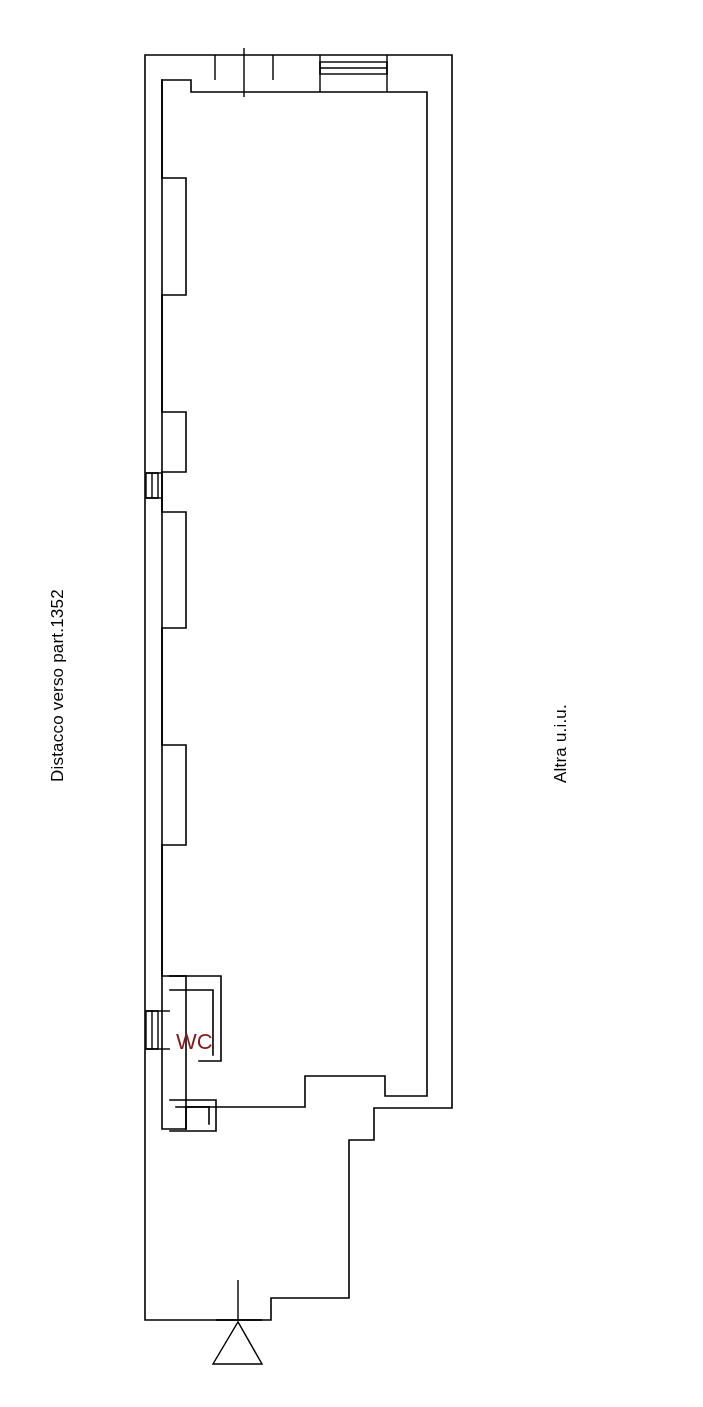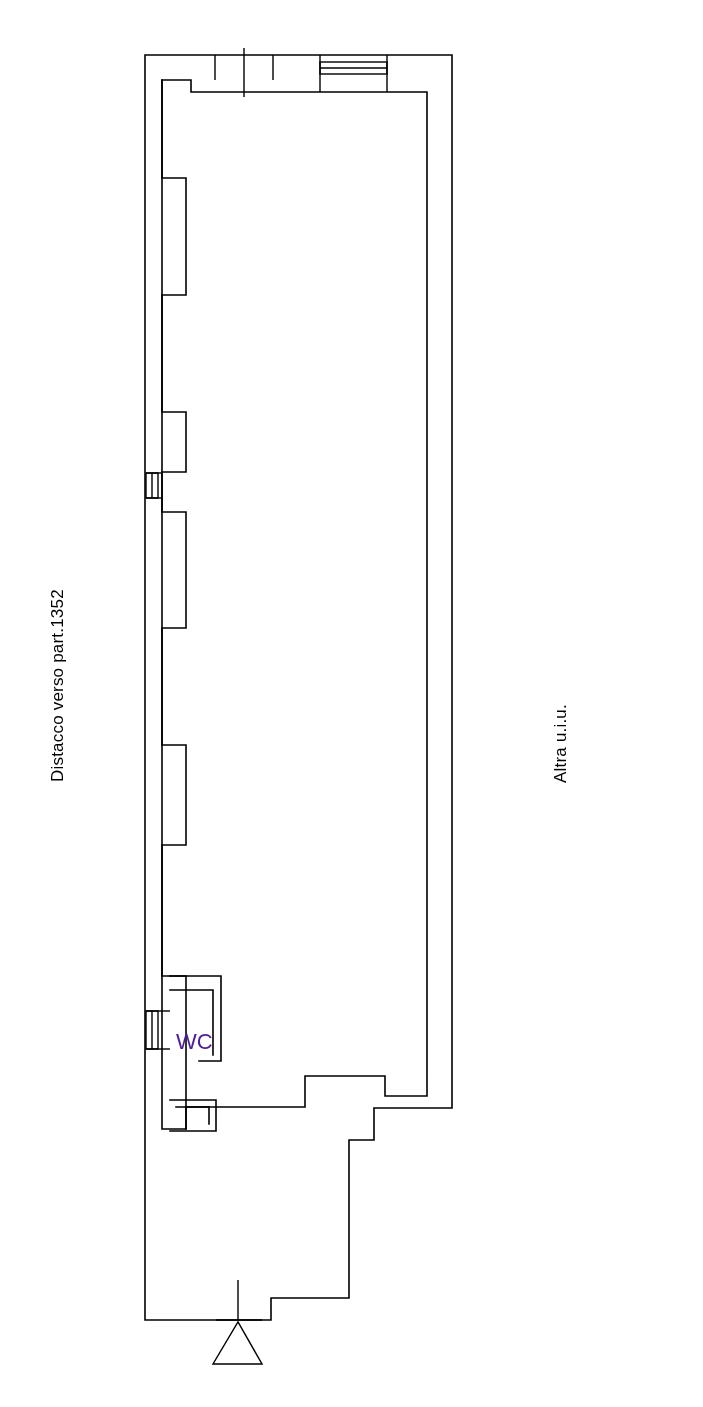--- a/index.html
+++ b/index.html
@@ -45,21 +45,21 @@
   #label-altra {
     left: 551px;
     top: 783px;
     transform: rotate(-90deg);
   }
   #label-wc {
     position: absolute;
     left: 176px;
     top: 1029px;
     font-size: 22px;
-    color: #4c1d95;
+    color: #7f1d1d;
   }
 </style>
 </head>
 <body>
 
 <div id="floorplan-root">
 
   <svg class="plan" viewBox="0 0 703 1407" xmlns="http://www.w3.org/2000/svg">
 
     <g fill="none" stroke="#000000" stroke-width="1.6" stroke-linejoin="miter" stroke-linecap="square">

